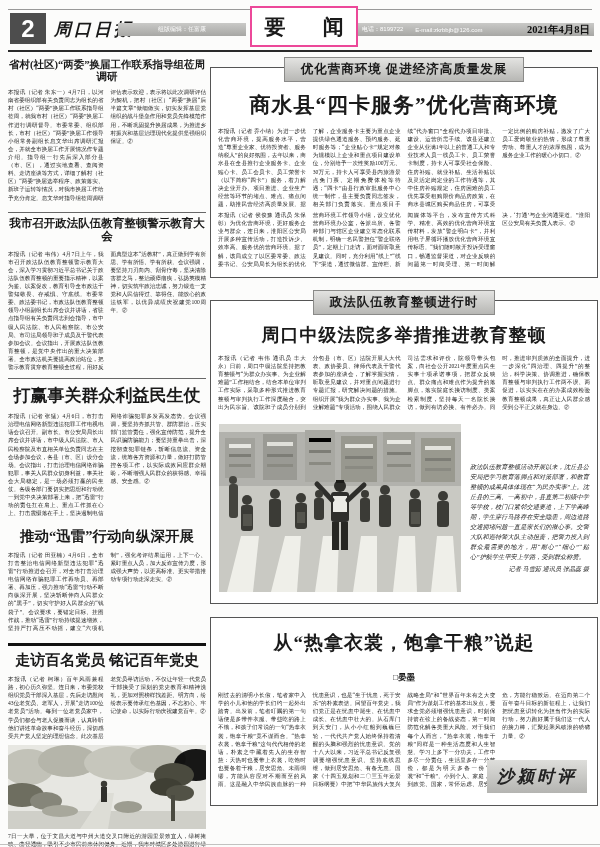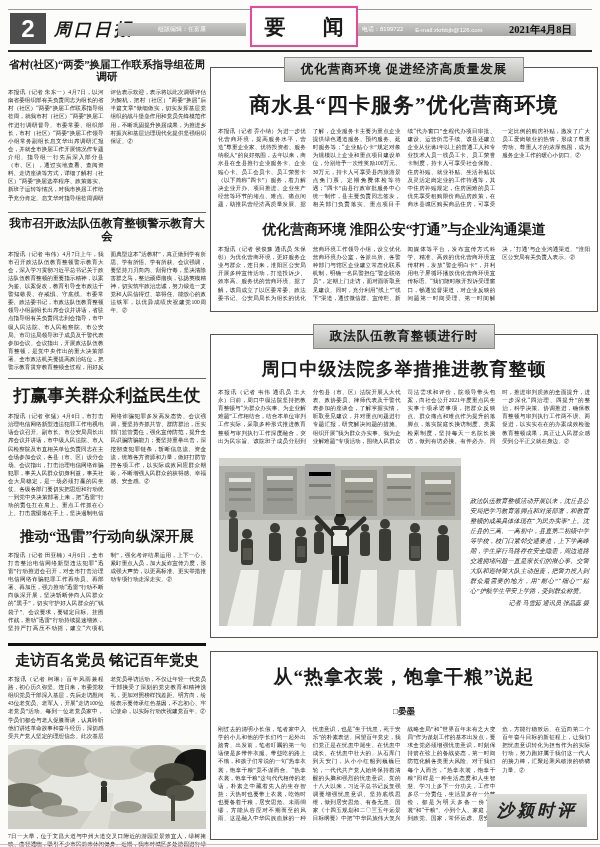--- a/index.html
+++ b/index.html
@@ -10,21 +10,21 @@
   .topline{position:absolute;left:8px;right:8px;top:9px;border-top:1px solid #999;}
   .pagenum{position:absolute;left:10px;top:13px;width:36px;height:31px;background:#4d4d4d;
            color:#fff;font:bold 24px "Liberation Sans",sans-serif;display:flex;align-items:center;justify-content:center;}
   .masthead{position:absolute;left:54px;top:18px;font-weight:bold;font-size:17px;font-style:italic;letter-spacing:3px;}
   .bar-left{position:absolute;left:118px;top:23px;width:128px;height:13px;
             background:linear-gradient(#c9c9c7,#a7a7a4);display:flex;align-items:center;justify-content:center;}
   .bar-left span{font-size:6px;color:#fdfdfd;font-family:"Liberation Sans",sans-serif;}
   .section-box{position:absolute;left:250px;top:6px;width:104px;height:37px;background:#fff;
                border:2px solid #ec4899;display:flex;align-items:center;justify-content:center;z-index:2;}
   .section-title{font-size:21px;font-weight:bold;letter-spacing:16px;padding-left:16px;white-space:nowrap;}
-  .bar-right{position:absolute;left:358px;top:23px;right:24px;height:13px;
+  .bar-right{position:absolute;left:358px;top:23px;right:6px;height:13px;
              background:linear-gradient(#c9c9c7,#a7a7a4);display:flex;align-items:center;gap:12px;padding:0 4px;box-sizing:border-box;}
   .bar-right .tiny{font-size:6px;color:#fdfdfd;font-family:"Liberation Sans",sans-serif;white-space:nowrap;}
   .date{margin-left:auto;font-size:10.5px;font-weight:bold;color:#111;white-space:nowrap;}
   .header-rule{position:absolute;left:8px;right:8px;top:50px;border-top:2px solid #2a2a2a;}
 
   
   .leftcol{position:absolute;left:8px;top:57px;width:198px;}
   .centercol{position:absolute;left:210px;top:57px;width:388px;}
 
   .hl{font-weight:bold;text-align:center;line-height:1.15;}
@@ -147,21 +147,20 @@
     <div class="lcaption">7日一大早，位于文昌大道与中州大道交叉口附近的游园里景致宜人，绿树掩映、曲径通幽，吸引不少市民前来休闲健身。近期，我市对城区多处游园进行绿化提升改造，进一步扮靓了城市容颜，提升了群众的幸福感。</div>
 
   </div>
 
   <div class="centercol">
 
     <div class="nbox nbox1">
       <div class="banner">优化营商环境 促进经济高质量发展</div>
       <div class="mainhl">商水县“四卡服务”优化营商环境</div>
       <div class="body-4col h84c">本报讯（记者 乔小纳）为进一步优化营商环境，提高服务水平，营造“尊重企业家、优待投资者、服务纳税人”的良好氛围，去年以来，商水县在全县推行企业服务卡、企业贴心卡、员工会员卡、员工荣誉卡（以下简称“四卡”）服务，着力解决企业开办、项目推进、企业生产经营等环节的堵点、难点、痛点问题，助推民营经济高质量发展。据了解，企业服务卡主要为重点企业提供绿色通道服务、预约服务、延时服务等；“企业贴心卡”规定对象为规模以上企业和重点项目建设单位，分别给予一次性奖励100万元、30万元，持卡人可享受县内旅游景点免门票、定期免费体检等待遇；“四卡”由县行政审批服务中心统一制作，县主要负责同志签发，相关部门负责落实。重点项目手续“代办窗口”全程代办项目审批、建设、运营所需手续。该县还建立企业从业满1年以上的普通工人和专业技术人员一线员工卡、员工荣誉卡制度，持卡人可享受社会保险、住房补贴、就业补贴、生活补贴以及灵活定岗定业的工作待遇等，其中住房补贴规定，住房困难的员工优先享受租购限价商品房政策，在商水县城区购买商品住房，可享受一定比例的购房补贴，激发了广大员工爱岗敬业的热情，形成了尊重劳动、尊重人才的浓厚氛围，成为服务企业工作的暖心小切口。②</div>
-      <div class="subhl">优化营商环境 淮阳公安“打通”与企业沟通渠道</div>
       <div class="body-4col h58c">本报讯（记者 侯俊豫 通讯员 朱保彰）为优化营商环境，更好服务企业与群众，连日来，淮阳区公安局开展多种宣传活动，打造投诉少、效率高、服务优的营商环境。据了解，该局成立了以区委常委、政法委书记、公安局局长为组长的优化营商环境工作领导小组，设立优化营商环境办公室，各派出所、各警种部门与辖区企业建立常态化联系机制，明确一名民警担任“警企联络员”，定期上门走访，面对面听取意见建议。同时，充分利用“线上”“线下”渠道，通过微信群、宣传栏、新闻媒体等平台，发布宣传方式科学、精准、高效的优化营商环境宣传材料，发放“警企明白卡”，并利用电子屏循环播放优化营商环境宣传标语。“我们随时敞开投诉受理窗口，畅通监督渠道，对企业反映的问题第一时间受理、第一时间解决，‘打通’与企业沟通渠道。”淮阳区公安局有关负责人表示。②</div>
     </div>
 
     <div class="nbox nbox2">
       <div class="banner">政法队伍教育整顿进行时</div>
       <div class="boxhl">周口中级法院多举措推进教育整顿</div>
       <div class="body-4col h62c">本报讯（记者 韦伟 通讯员 丰大永）日前，周口中级法院坚持把教育整顿与“为群众办实事、为企业解难题”工作相结合，结合本单位审判工作实际，采取多种形式推进教育整顿与审判执行工作深度融合，突出为民宗旨。该院班子成员分别到分包县（市、区）法院开展人大代表、政协委员、律师代表及干警代表参加的座谈会，了解掌握实情，听取意见建议，并对重点问题进行专题汇报，研究解决问题的措施。组织开展“我为群众办实事、我为企业解难题”专项活动，围绕人民群众司法需求和评价，院领导带头包案，向社会公开2021年度重点民生实事十项承诺事项，把群众反映点、群众痛点和难点作为提升的落脚点，落实院庭长接访制度、类案检索制度，坚持每天一名院长接访，做到有访必接、有件必办。同时，推进审判质效的全面提升，进一步深化“四治理、四提升”的整治，科学决策、协调推进，确保教育整顿与审判执行工作两不误、两促进，以实实在在的办案成效检验教育整顿成果，真正让人民群众感受到公平正义就在身边。②</div>
       <div class="photo-row">
         <svg class="cphoto" viewBox="0 0 242 168" xmlns="http://www.w3.org/2000/svg">
           <rect width="242" height="168" fill="#d6d6d1"></rect>

